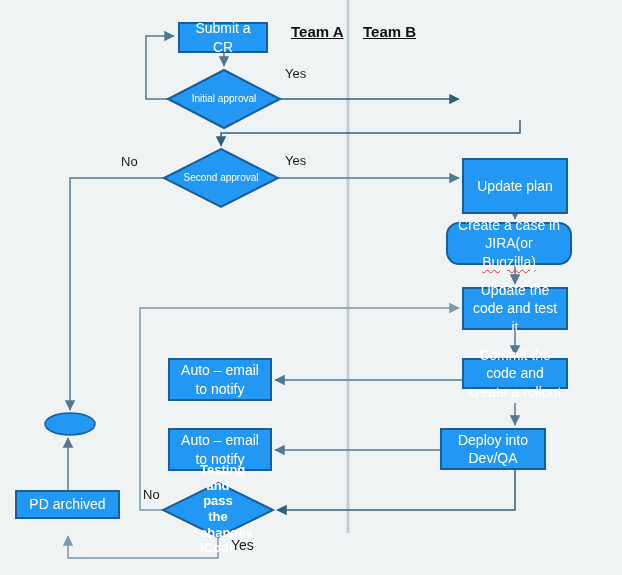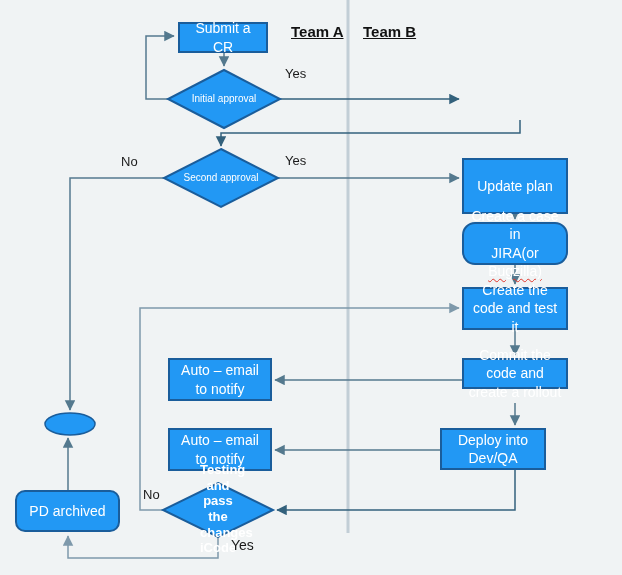--- a/index.html
+++ b/index.html
@@ -83,43 +83,43 @@
 
   <div class="node rect-node" style="left:178px;top:22px;width:90px;height:31px;">Submit a CR</div>
 
   <div class="node diamond-text" style="left:170px;top:72px;width:108px;height:54px;">Initial approval</div>
 
 
   <div class="node diamond-text" style="left:166px;top:151px;width:110px;height:54px;">Second approval</div>
 
   <div class="node rect-node" style="left:462px;top:158px;width:106px;height:56px;">Update plan</div>
 
-  <div class="node rect-node" style="left:462px;top:222px;width:106px;height:43px;border-radius:13px;">
+  <div class="node rect-node" style="left:446px;top:222px;width:126px;height:43px;border-radius:13px;">
     <div>
       <span class="block">Create a case in</span>
       <span class="block">JIRA(or</span>
       <span class="block wavy">Bugzilla)</span>
     </div>
   </div>
 
-  <div class="node rect-node" style="left:462px;top:287px;width:106px;height:43px;">Create the code and test it</div>
+  <div class="node rect-node" style="left:462px;top:287px;width:106px;height:43px;">Update the code and test it</div>
 
   <div class="node rect-node" style="left:462px;top:358px;width:106px;height:31px;">Commit the code and create a rollout</div>
 
   <div class="node rect-node" style="left:168px;top:358px;width:104px;height:43px;">Auto – email to notify</div>
 
   <div class="node rect-node" style="left:168px;top:428px;width:104px;height:43px;">Auto – email to notify</div>
 
   <div class="node rect-node" style="left:440px;top:428px;width:106px;height:42px;">Deploy into Dev/QA</div>
 
   <div class="node testing-text" style="left:178px;top:484px;width:80px;height:50px;">
     <div class="inner">Testing and pass the changes iCode</div>
   </div>
 
-  <div class="node rect-node" style="left:15px;top:490px;width:105px;height:42px;border-radius:10px;">PD archived</div>
+  <div class="node rect-node" style="left:15px;top:490px;width:105px;height:29px;">PD archived</div>
 
   <div class="edge-label" style="left:285px;top:66px;">Yes</div>
   <div class="edge-label" style="left:285px;top:153px;">Yes</div>
   <div class="edge-label" style="left:121px;top:154px;">No</div>
   <div class="edge-label" style="left:143px;top:487px;">No</div>
   <div class="edge-label" style="left:231px;top:537px;font-size:14px;">Yes</div>
 
 </div>
 
 </body></html>

